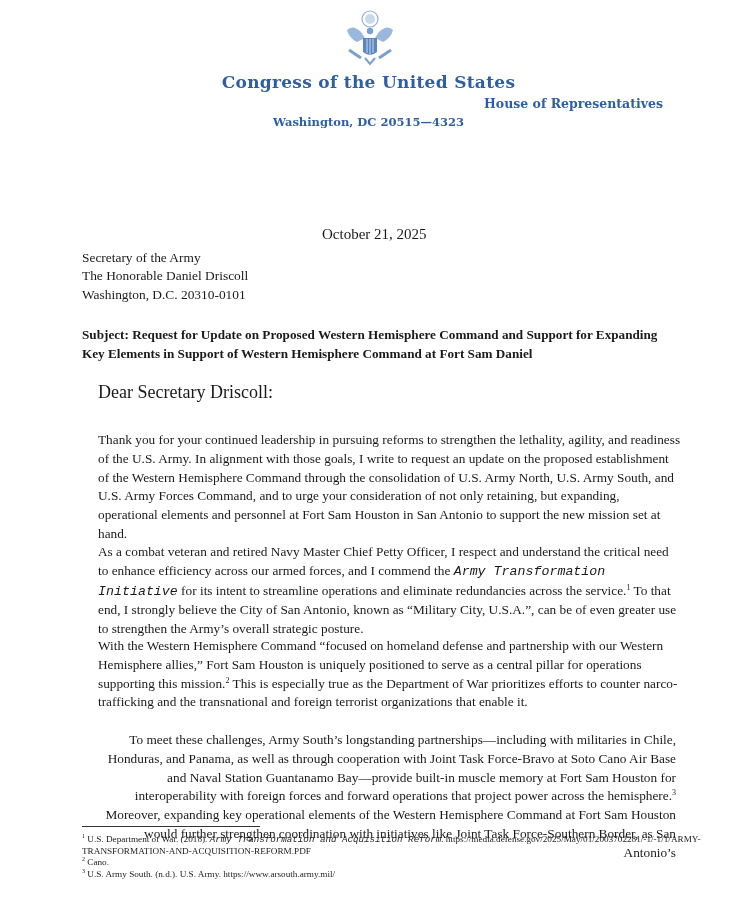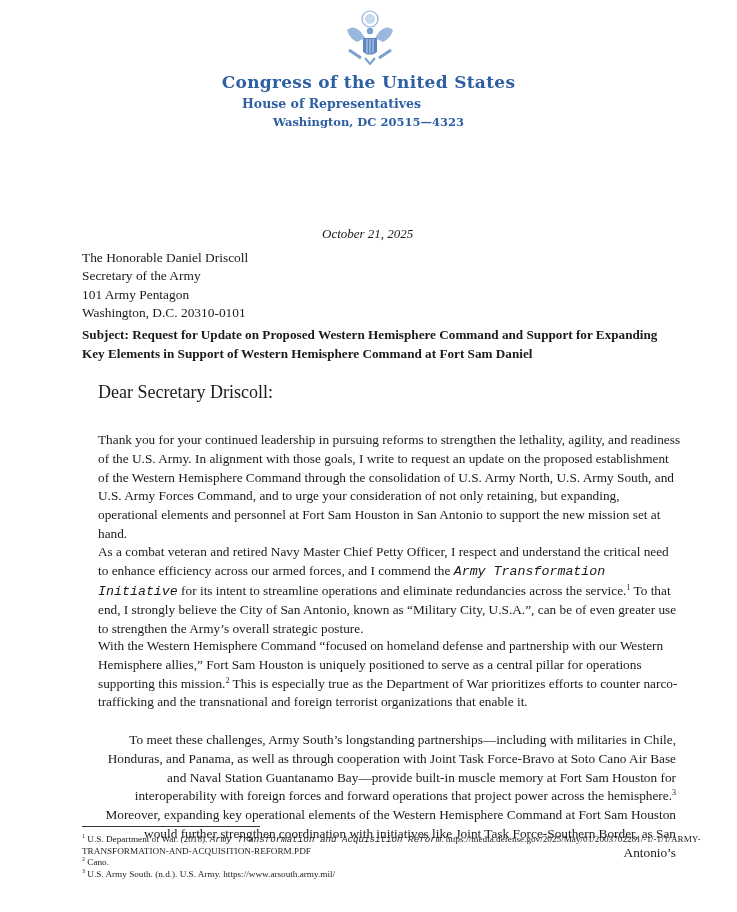--- a/index.html
+++ b/index.html
@@ -9,28 +9,28 @@
     color: #1a1a1a;
   }
   .letterhead { position: absolute; left: 0; top: 0; width: 737px; text-align: center; }
   .seal { position: absolute; left: 339px; top: 8px; width: 62px; height: 60px; }
   .lh-title {
     position: absolute; left: 0; width: 737px; top: 72px; text-align: center;
     font-family: "DejaVu Serif", serif; font-weight: bold; font-size: 17px;
     color: #2e5fa3; letter-spacing: 0.3px;
   }
   .lh-house {
-    position: absolute; left: 0; width: 663px; top: 96px; text-align: center;
+    position: absolute; left: 0; width: 663px; top: 96px; text-align: right;
     font-family: "DejaVu Serif", serif; font-weight: bold; font-size: 12.5px; color: #2e5fa3;
   }
   .lh-addr {
     position: absolute; left: 0; width: 737px; top: 115px; text-align: center;
     font-family: "DejaVu Serif", serif; font-weight: bold; font-size: 11.5px; color: #2e5fa3;
   }
-  .date { position: absolute; left: 322px; top: 226px; font-size: 13px; font-style: italic; }
+  .date { position: absolute; left: 322px; top: 226px; font-size: 15px; }
   .recipient { position: absolute; left: 82px; top: 249px; font-size: 13.4px; line-height: 18.4px; }
   .subject {
     position: absolute; left: 82px; top: 325px; width: 600px;
     font-size: 13.2px; font-weight: bold; line-height: 19px;
   }
   .salutation { position: absolute; left: 82px; top: 382px; font-size: 18px; margin-left: 16px; }
   .para {
     position: absolute; left: 82px; width: 580px; font-size: 13.3px; line-height: 18.8px;
     margin: 16px;
   }
@@ -67,23 +67,22 @@
     <path d="M26 50 L31 56 L36 50" fill="none" stroke="#7aa0cf" stroke-width="2"></path>
   </svg>
   <div class="lh-title">Congress of the United States</div>
   <div class="lh-house">House of Representatives</div>
   <div class="lh-addr">Washington, DC 20515—4323</div>
 </div>
 
 <div class="date">October 21, 2025</div>
 
 <div class="recipient">
+  <div>Secretary of the Army</div>
   <div>The Honorable Daniel Driscoll</div>
-  <div>Secretary of the Army</div>
-  <div>101 Army Pentagon</div>
   <div>Washington, D.C. 20310-0101</div>
 </div>
 
 <div class="subject">Subject: Request for Update on Proposed Western Hemisphere Command and Support for Expanding Key Elements in Support of Western Hemisphere Command at Fort Sam Daniel</div>
 
 <div class="salutation">Dear Secretary Driscoll:</div>
 
 <p class="para p1">Thank you for your continued leadership in pursuing reforms to strengthen the lethality, agility, and readiness of the U.S. Army. In alignment with those goals, I write to request an update on the proposed establishment of the Western Hemisphere Command through the consolidation of U.S. Army North, U.S. Army South, and U.S. Army Forces Command, and to urge your consideration of not only retaining, but expanding, operational elements and personnel at Fort Sam Houston in San Antonio to support the new mission set at hand.</p>
 
 <p class="para p2"><span>As a combat veteran and retired Navy Master Chief Petty Officer, I respect and understand the critical need to enhance efficiency across our armed forces, and I commend the </span><em>Army Transformation Initiative</em><span> for its intent to streamline operations and eliminate redundancies across the service.</span><sup>1</sup><span> To that end, I strongly believe the City of San Antonio, known as “Military City, U.S.A.”, can be of even greater use to strengthen the Army’s overall strategic posture.</span></p>

